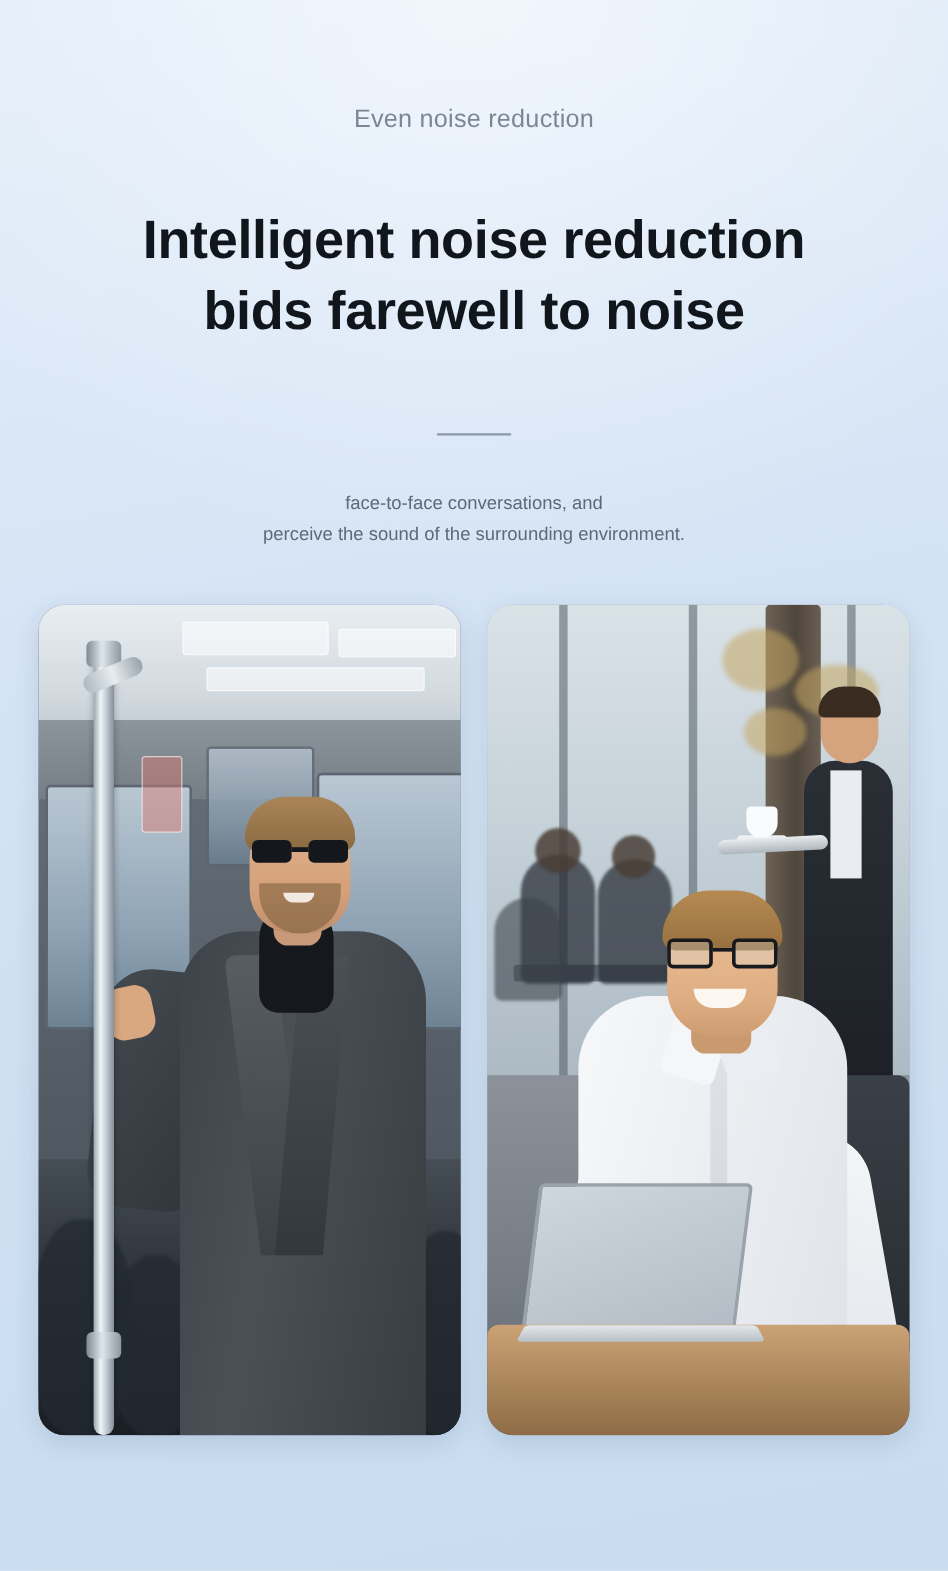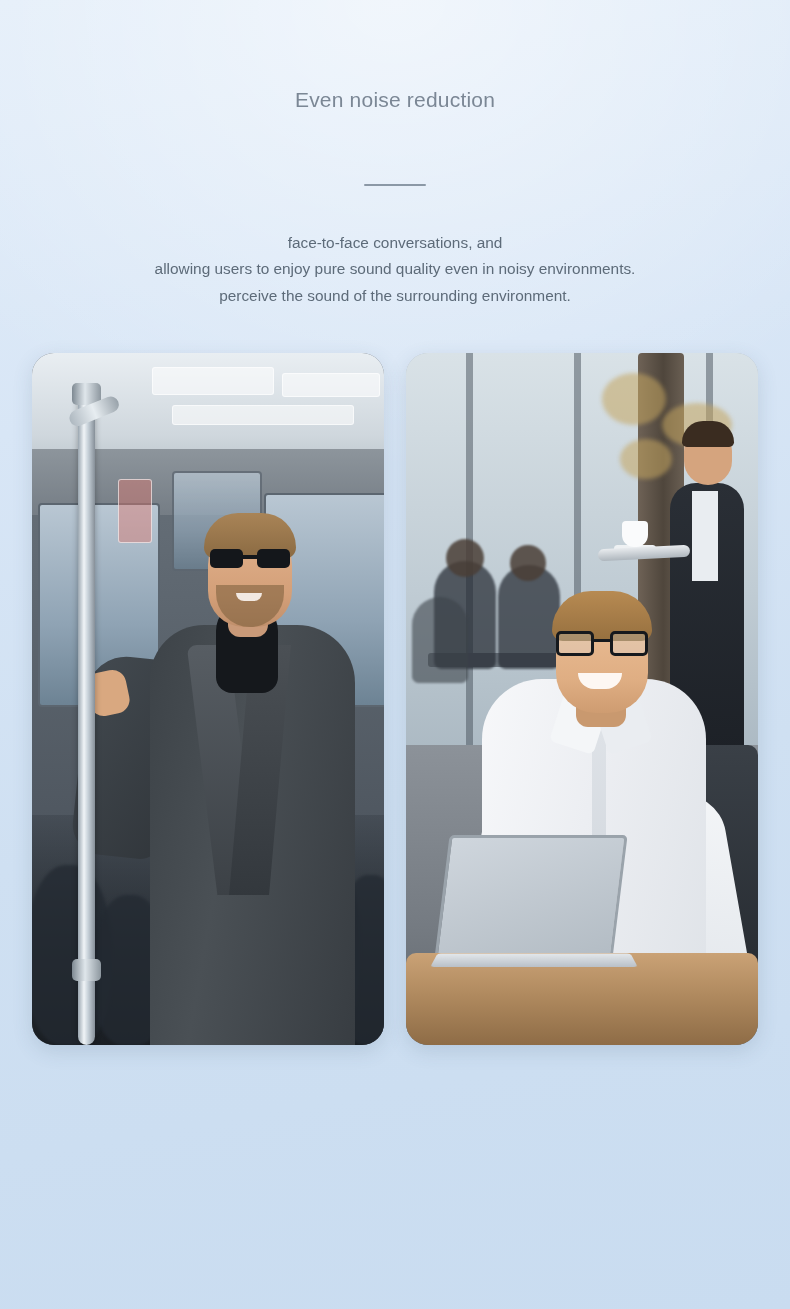--- a/index.html
+++ b/index.html
@@ -380,29 +380,30 @@
   }
 </style>
 </head>
 <body>
 
 <div class="page">
 
   <div class="eyebrow">Even noise reduction</div>
 
   <h1 class="headline">
+    <span class="line">Intelligent noise reduction</span>
+    <span class="line">bids farewell to noise</span>
   </h1>
 
   <div class="divider-wrap">
     <div class="divider"></div>
   </div>
 
   <div class="body-copy">
     <span class="bline">face-to-face conversations, and</span>
-    <span class="bline">allowing users to enjoy pure sound quality even in noisy environments.</span>
     <span class="bline">perceive the sound of the surrounding environment.</span>
   </div>
 
   <div class="cards">
 
     <div class="card">
       <div class="subway">
         <div class="sub-ceiling"></div>
         <div class="sub-ceil-panel" style="left:120px; top:14px; width:120px; height:26px;"></div>
         <div class="sub-ceil-panel" style="left:250px; top:20px; width:96px; height:22px;"></div>

